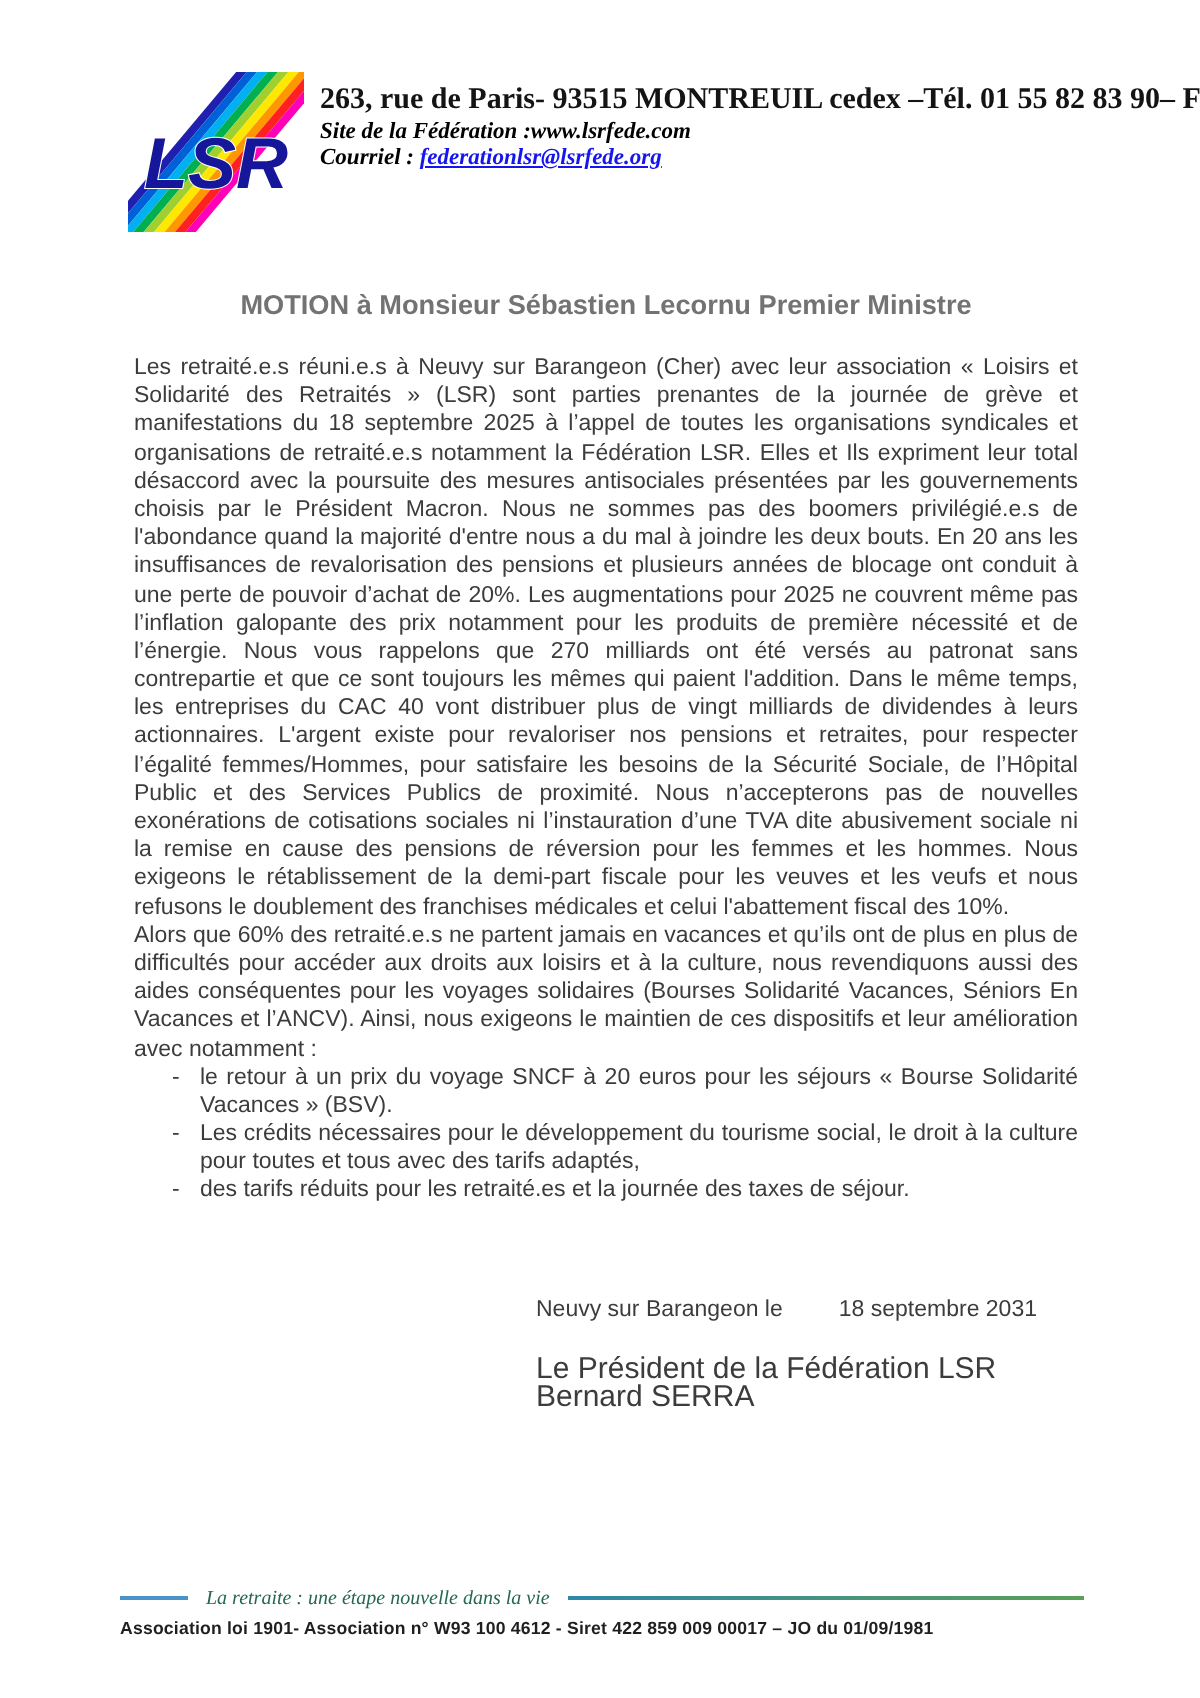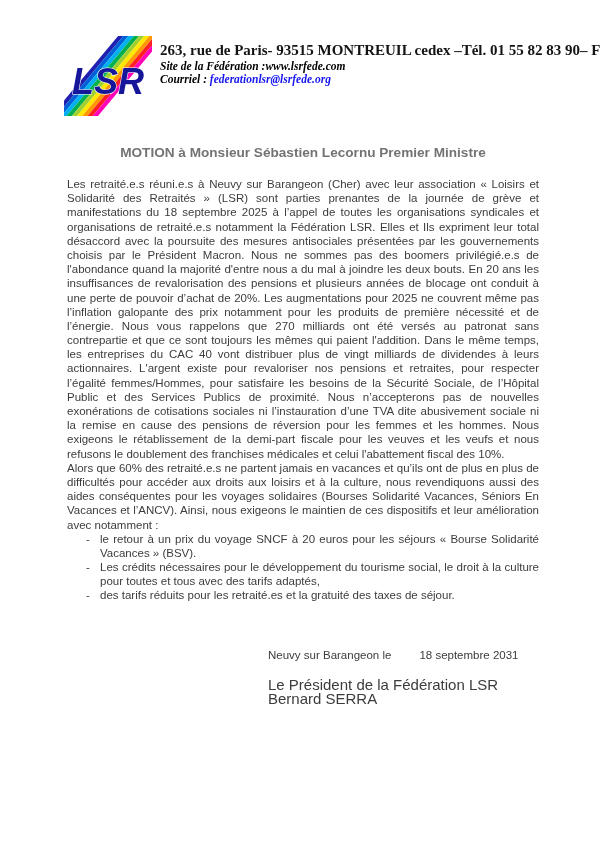--- a/index.html
+++ b/index.html
@@ -21,21 +21,21 @@
     color:#141414; white-space:nowrap;
   }
   .address {
     font-family:"Liberation Serif", serif; font-weight:bold;
     font-size:15px; color:#141414; margin-top:4px; white-space:nowrap;
   }
   .site-line, .courriel-line {
     font-family:"Liberation Serif", serif; font-style:italic; font-weight:bold;
     font-size:11.5px; color:#000; margin-top:1px; white-space:nowrap;
   }
-  .email-link { color:#1515ee; cursor:pointer; }
+  .email-link { color:#1515ee; text-decoration:underline; cursor:pointer; }
 
   
   .doc-title {
     position:absolute; top:145px; left:67px; width:472px;
     margin:0; text-align:center;
     font-size:13.6px; font-weight:bold; color:#737373;
   }
 
   
   .doc-body {
@@ -115,28 +115,36 @@
       <li>
         <span class="bullet-marker">-</span>
         <span>le retour à un prix du voyage SNCF à 20 euros pour les séjours « Bourse Solidarité Vacances » (BSV).</span>
       </li>
       <li>
         <span class="bullet-marker">-</span>
         <span>Les crédits nécessaires pour le développement du tourisme social, le droit à la culture pour toutes et tous avec des tarifs adaptés,</span>
       </li>
       <li>
         <span class="bullet-marker">-</span>
-        <span>des tarifs réduits pour les retraité.es et la gratuité des taxes de séjour.</span>
+        <span>des tarifs réduits pour les retraité.es et la journée des taxes de séjour.</span>
       </li>
     </ul>
   </div>
 
   <div class="dateline">
     <span>Neuvy sur Barangeon le</span><span class="date-gap"></span><span>18 septembre 2031</span>
   </div>
 
   <div class="signature">
     <div>Le Président de la Fédération LSR</div>
     <div>Bernard SERRA</div>
   </div>
 
+  <div class="page-footer">
+    <div class="tagline-row">
+      <span class="rule-short"></span>
+      <span class="tagline">La retraite : une étape nouvelle dans la vie</span>
+      <span class="rule-long"></span>
+    </div>
+    <div class="legal">Association loi 1901- Association n° W93 100 4612 - Siret 422 859 009 00017 – JO du 01/09/1981</div>
+  </div>
 
 </div>
 
 </body></html>

